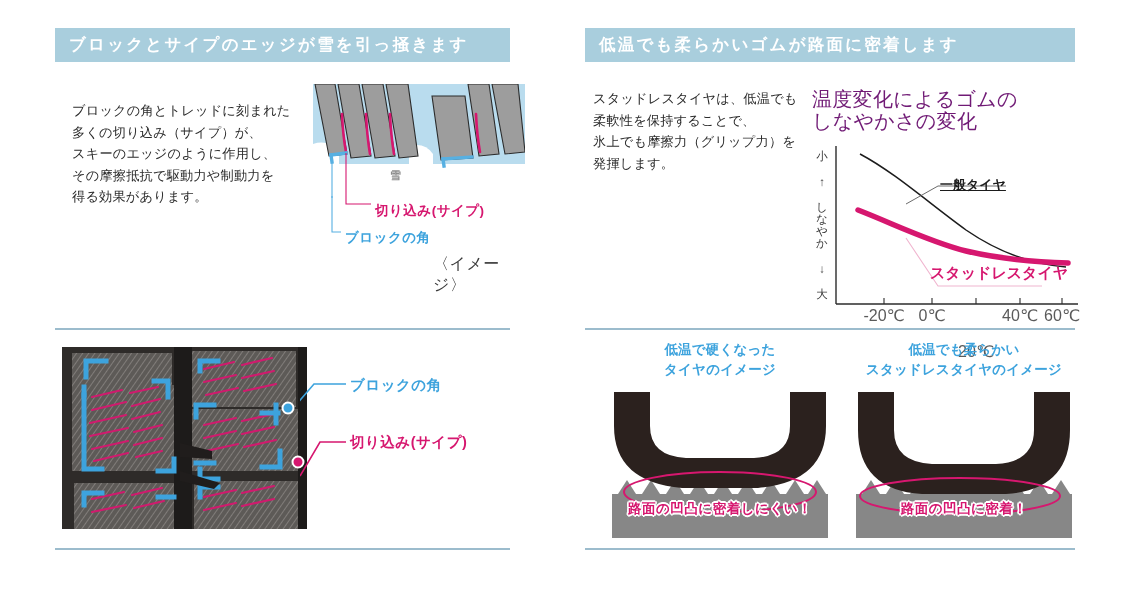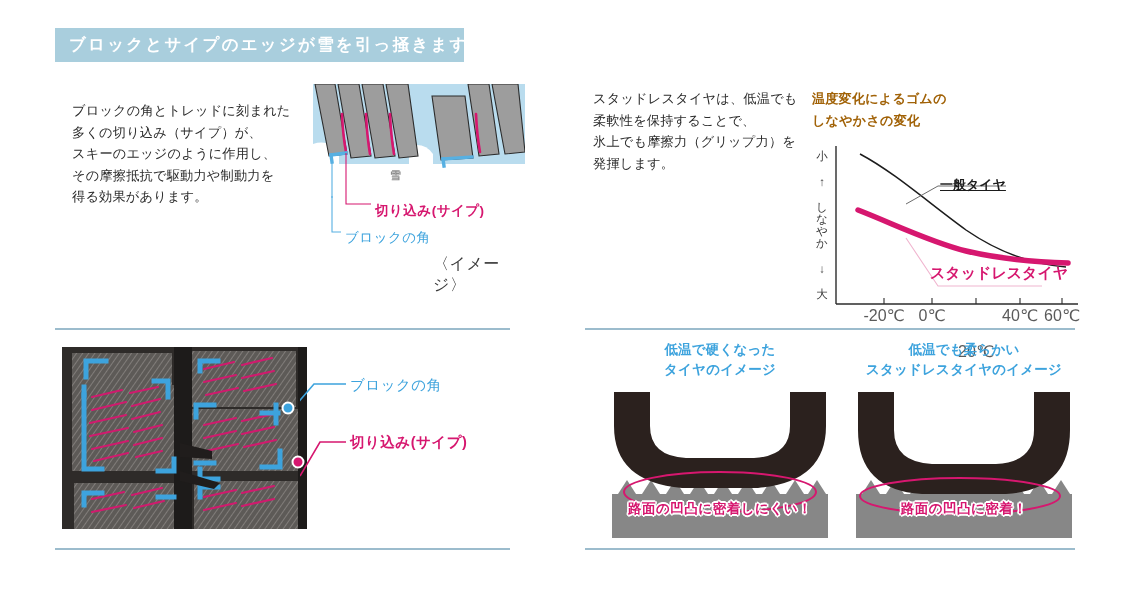--- a/index.html
+++ b/index.html
@@ -41,40 +41,40 @@
     letter-spacing:0.2px;
     white-space:pre-line;
   }
 
   
   .divider{
     position:absolute;
     height:2px;
     background:#9cbccd;
   }
-  .lbl-blue{color:#3da3dd;font-weight:normal;}
+  .lbl-blue{color:#3da3dd;font-weight:bold;}
   .lbl-pink{color:#d6176f;font-weight:bold;}
 
   
   #tread-figure{position:absolute;left:313px;top:84px;width:212px;height:200px;}
   #tread-img{position:absolute;left:0;top:0;width:212px;height:115px;}
   .snow-char{
     position:absolute;left:77px;top:84px;
     color:#8d8d8d;font-size:11px;font-weight:bold;letter-spacing:1px;
   }
   .tread-cap{position:absolute;font-size:13.5px;letter-spacing:.5px;}
   #cap-sipe{left:62px;top:118px;}
   #cap-corner{left:32px;top:145px;}
   #cap-image{left:120px;top:170px;color:#3a3a3a;font-size:16px;font-weight:normal;}
 
   
   #chart-block{position:absolute;left:812px;top:88px;width:268px;height:230px;}
   #chart-title{
     position:absolute;left:0;top:0;
-    color:#a16207;font-size:13px;font-weight:bold;line-height:22px;
+    color:#701a75;font-size:20px;font-weight:normal;line-height:22px;
     white-space:pre-line;letter-spacing:.3px;
   }
   #chart-axis-y{
     position:absolute;left:0px;top:62px;width:20px;height:150px;
     display:flex;flex-direction:column;align-items:center;justify-content:space-between;
     color:#3a3a3a;font-size:11.5px;line-height:12px;
   }
   #chart-axis-y .stack{display:flex;flex-direction:column;align-items:center;}
   #chart-plot{position:absolute;left:22px;top:58px;width:244px;height:160px;}
   #chart-xticks{
@@ -114,21 +114,21 @@
       -1.6px 0 0 #fff, 1.6px 0 0 #fff;
   }
   #banner-hard{left:0;top:160px;}
   #banner-soft{left:0;top:160px;}
 </style>
 </head>
 <body>
 
 <div class="col" id="col-left">
 
-  <div class="sec-header" id="left-header" style="left:55px;top:28px;width:409px;">
+  <div class="sec-header" id="left-header" style="left:55px;top:28px;width:455px;">
     <span class="ttl">ブロックとサイプのエッジが雪を引っ掻きます</span>
   </div>
 
   <div class="body-text" id="left-paragraph" style="left:62px;top:100px;width:250px;margin-left:10px;">ブロックの角とトレッドに刻まれた
 多くの切り込み（サイプ）が、
 スキーのエッジのように作用し、
 その摩擦抵抗で駆動力や制動力を
 得る効果があります。</div>
 
   <div id="tread-figure">
@@ -285,20 +285,23 @@
   <svg style="position:absolute;left:270px;top:390px;width:40px;height:90px;" viewBox="0 0 40 90">
     <circle cx="18" cy="18" r="5.5" fill="#3da3dd" stroke="#ffffff" stroke-width="2"></circle>
     <circle cx="28" cy="72" r="5.5" fill="#d6176f" stroke="#ffffff" stroke-width="2"></circle>
   </svg>
 
   <div class="divider" id="left-divider-bottom" style="left:55px;top:548px;width:455px;"></div>
 </div>
 
 <div class="col" id="col-right">
 
+  <div class="sec-header" id="right-header" style="left:24px;top:28px;width:490px;">
+    <span class="ttl">低温でも柔らかいゴムが路面に密着します</span>
+  </div>
 
   <div class="body-text" id="right-paragraph" style="left:32px;top:88px;width:230px;">スタッドレスタイヤは、低温でも
 柔軟性を保持することで、
 氷上でも摩擦力（グリップ力）を
 発揮します。</div>
 
   <div id="chart-block" style="left:251px;">
     <div id="chart-title">温度変化によるゴムの
 しなやかさの変化</div>
 

